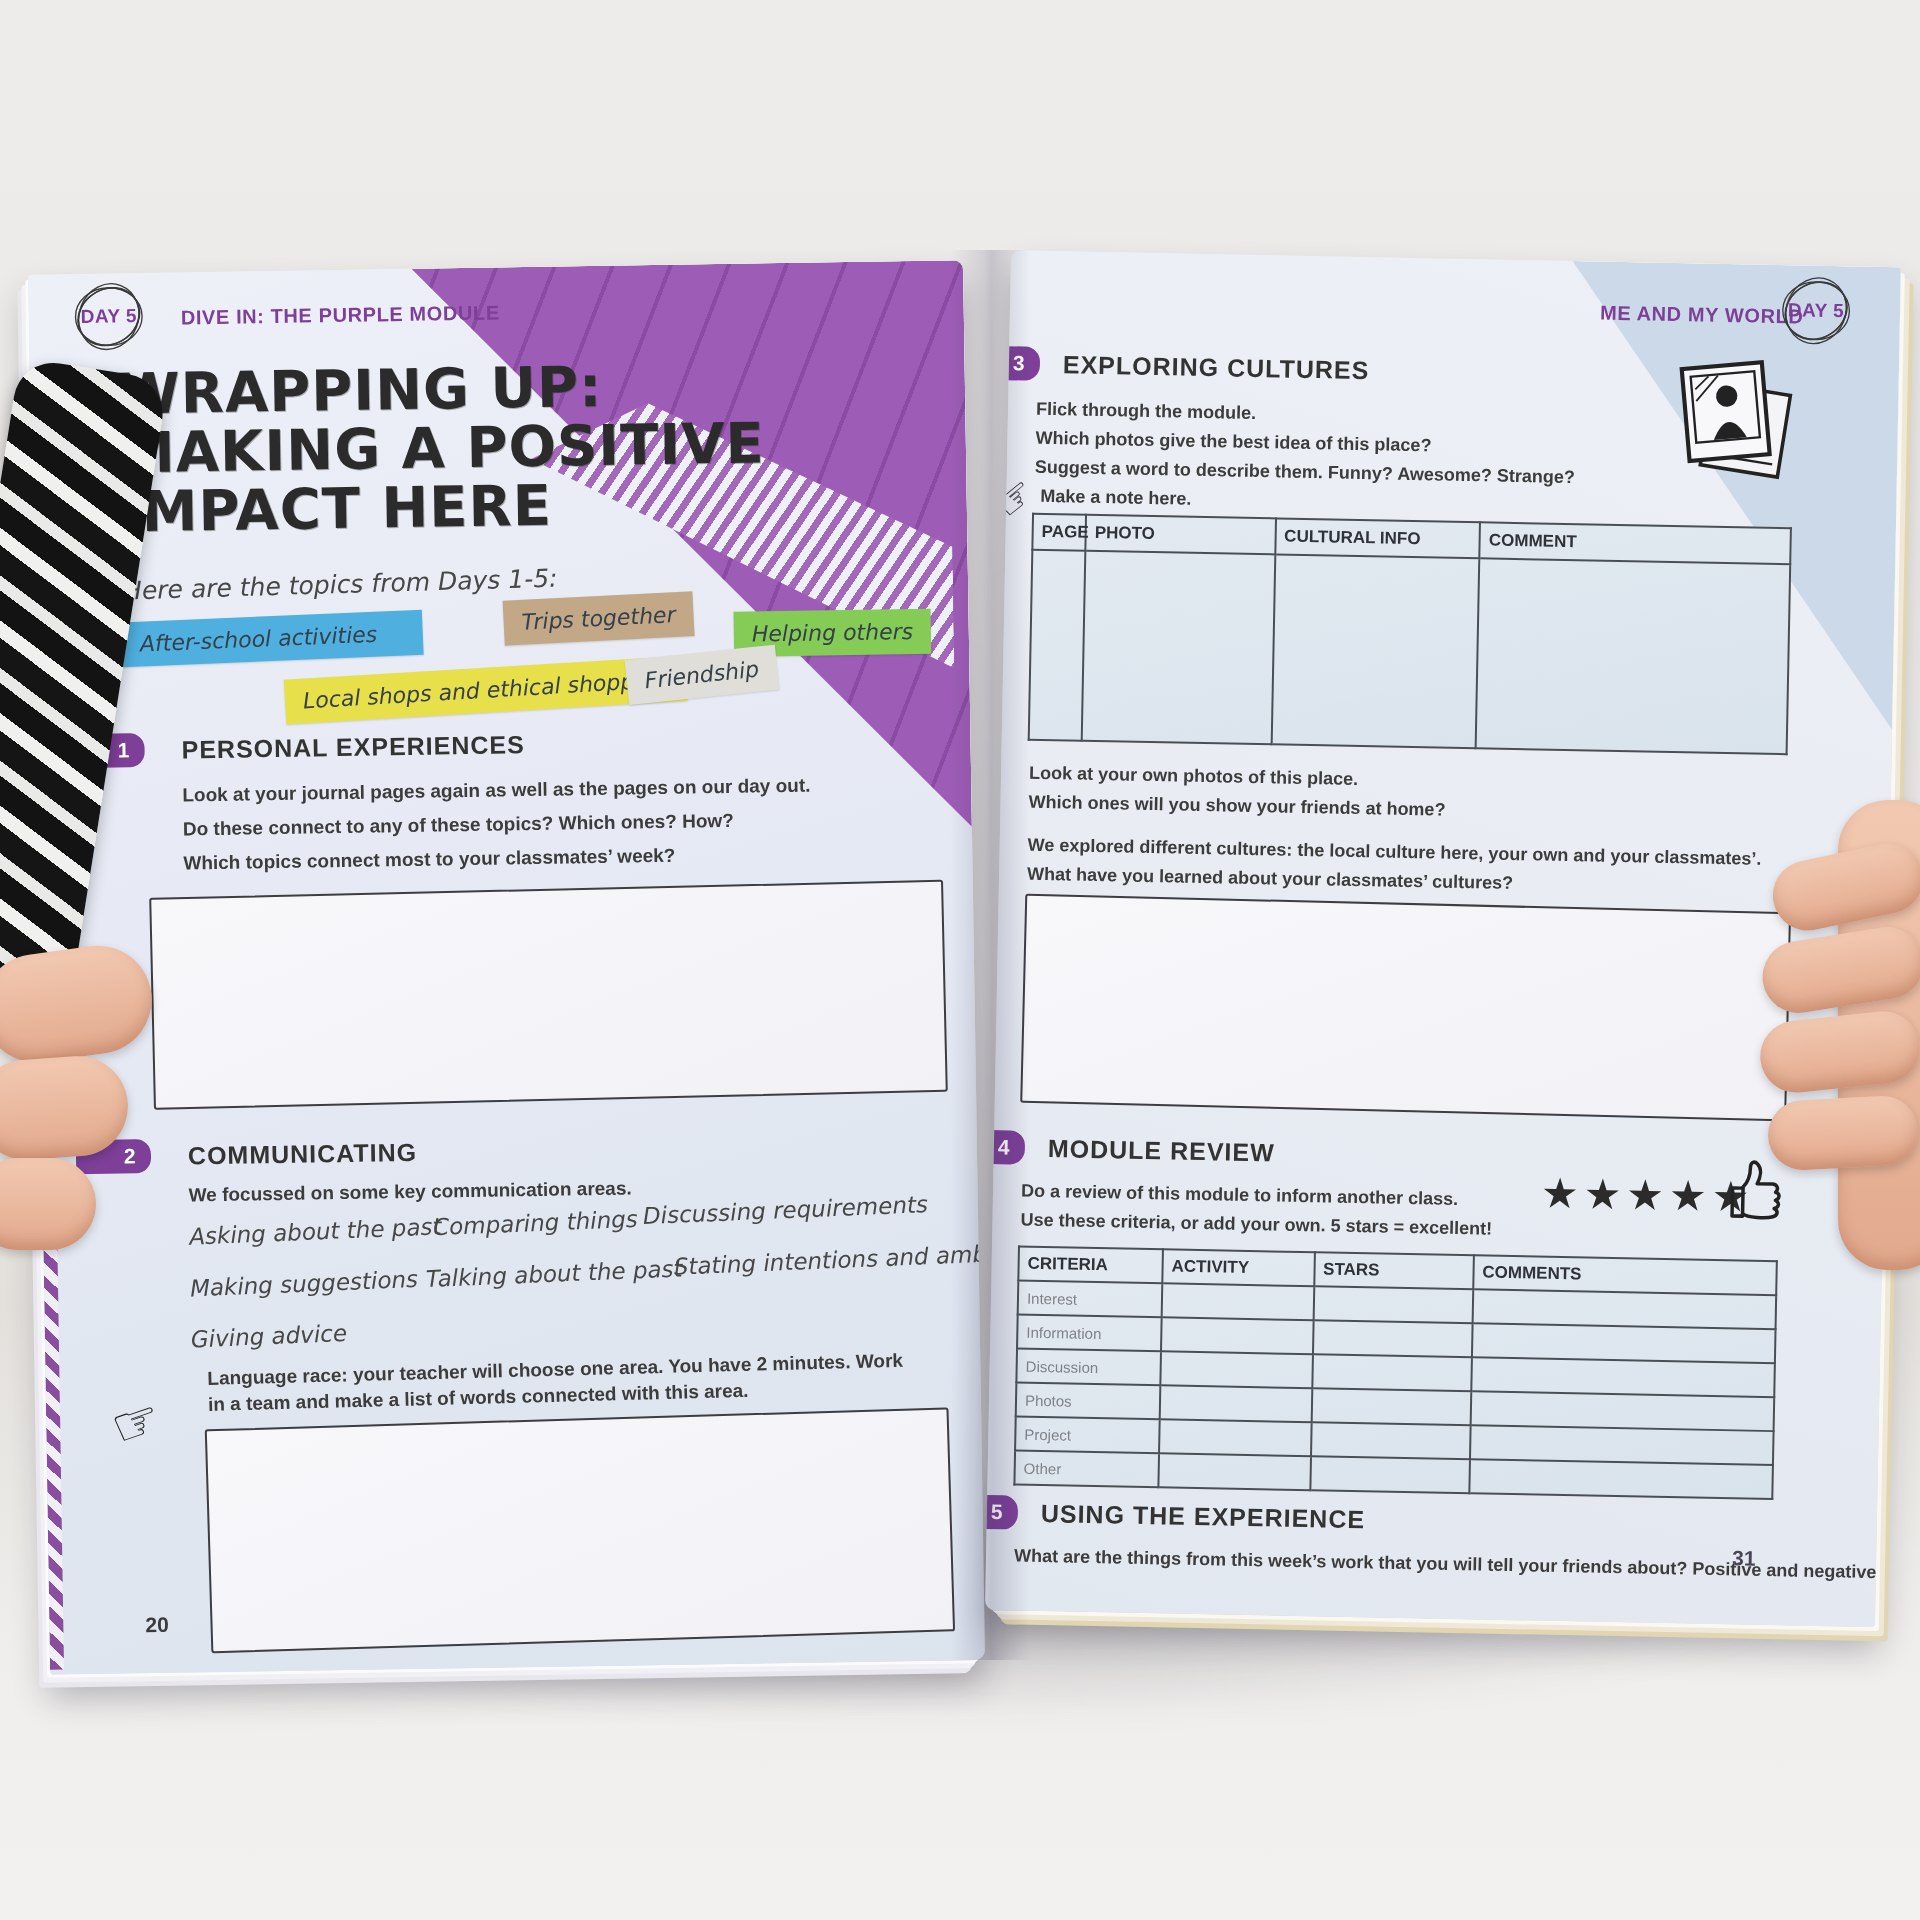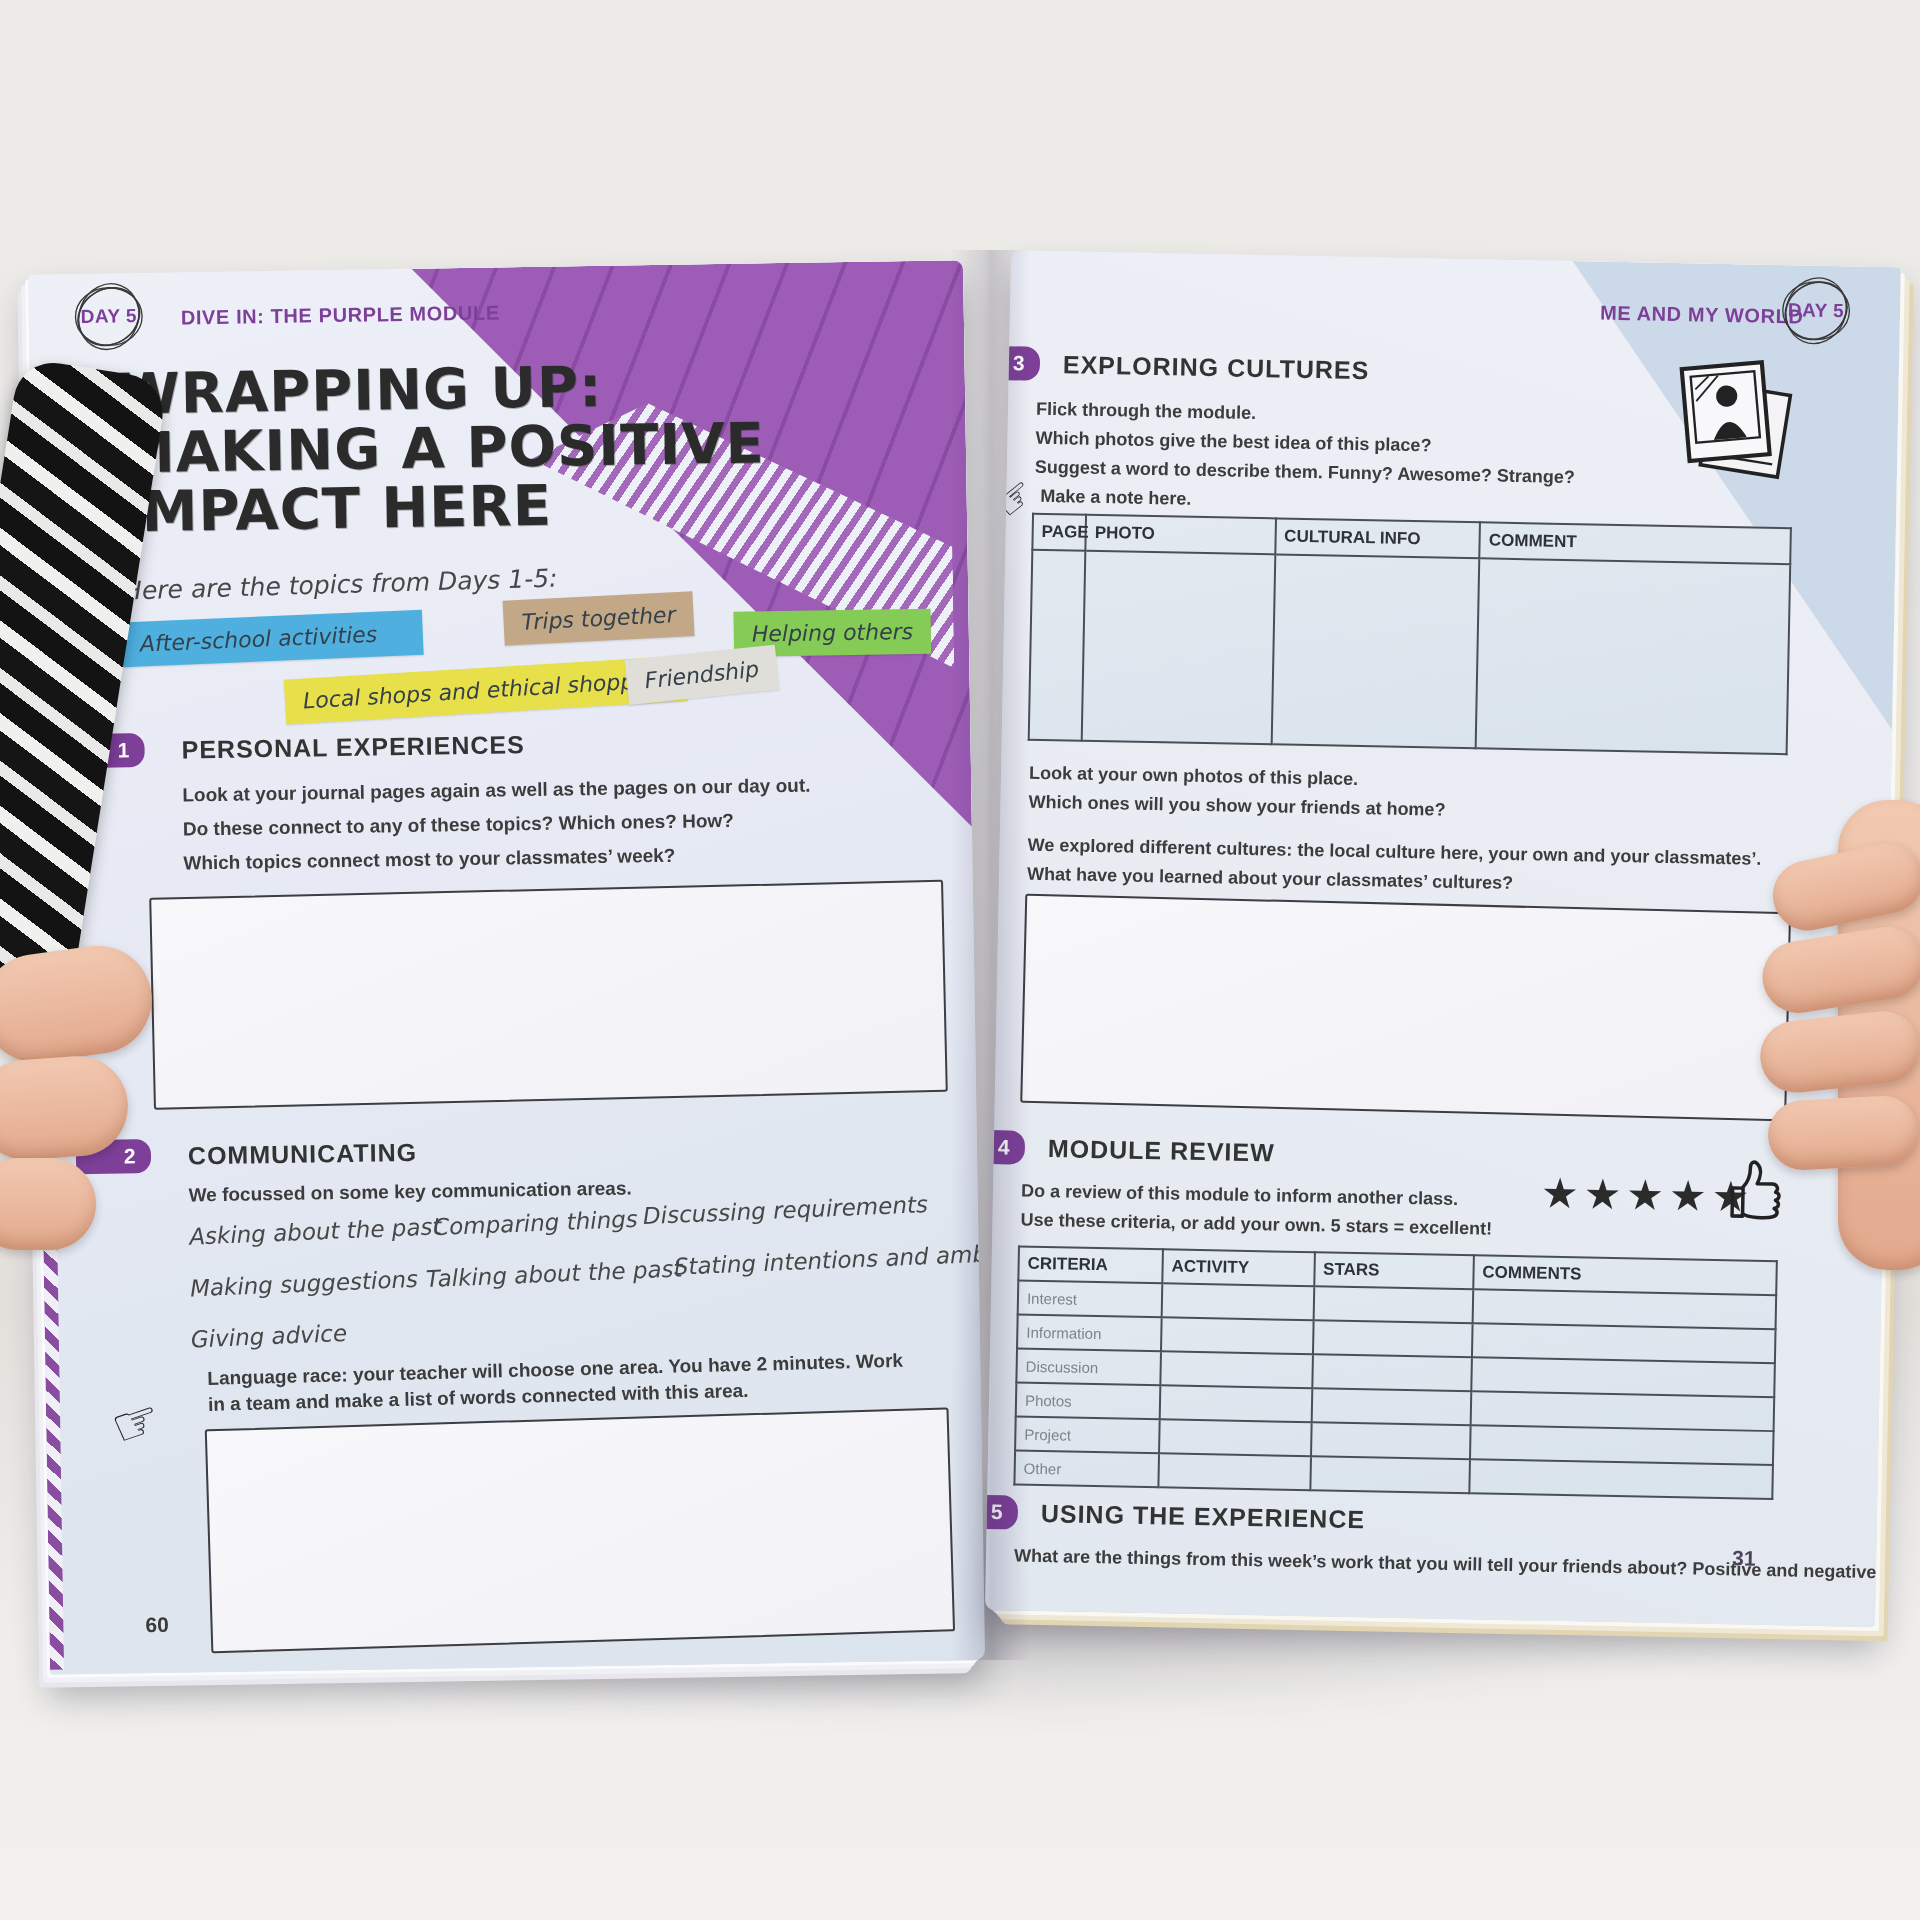--- a/index.html
+++ b/index.html
@@ -132,21 +132,21 @@
       <div class="hw-item hw" style="left:390px;top:943px;">Comparing things</div>
       <div class="hw-item hw" style="left:600px;top:934px;">Discussing requirements</div>
       <div class="hw-item hw" style="left:146px;top:1000px;">Making suggestions</div>
       <div class="hw-item hw" style="left:382px;top:994px;">Talking about the past</div>
       <div class="hw-item hw" style="left:630px;top:984px;">Stating intentions and ambitions</div>
       <div class="hw-item hw" style="left:146px;top:1052px;">Giving advice</div>
       <div class="task-text" style="left:162px;top:1090px;width:716px;transform:rotate(-.6deg);">Language race: your teacher will choose one area. You have 2 minutes. Work in a team and make a list of words connected with this area.</div>
       <div class="hand-glyph" style="left:66px;top:1118px;font-size:54px;transform:rotate(-18deg);">☞</div>
       <div class="answer-box" style="left:160px;top:1152px;width:740px;height:220px;transform:rotate(-.8deg);"></div>
 
-      <div class="page-num" style="left:96px;top:1340px;color:#3a3a3a;">60</div>
+      <div class="page-num" style="left:96px;top:1340px;color:#3a3a3a;">20</div>
     </div>
 
     <div class="page right-page">
       <div class="blue-tri"></div>
 
       <div class="module-label" style="left:590px;top:40px;">ME AND MY WORLD</div>
       <div class="day-badge" style="left:758px;top:8px;">
         <svg viewBox="0 0 100 100">
           <g fill="none" stroke="#3a3a3a" stroke-width="1.8">
             <ellipse cx="50" cy="50" rx="45" ry="39"></ellipse>

